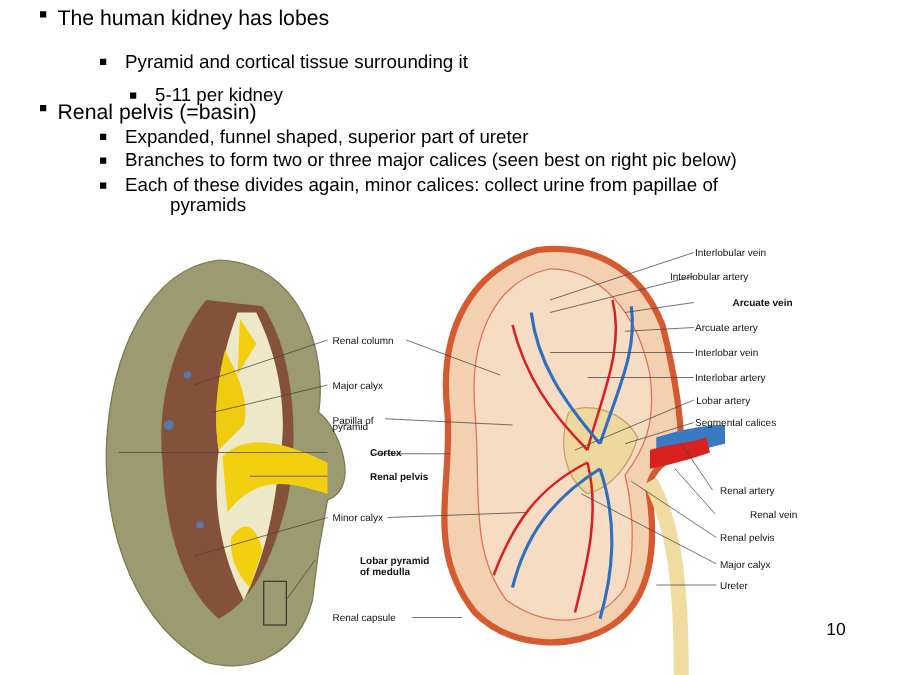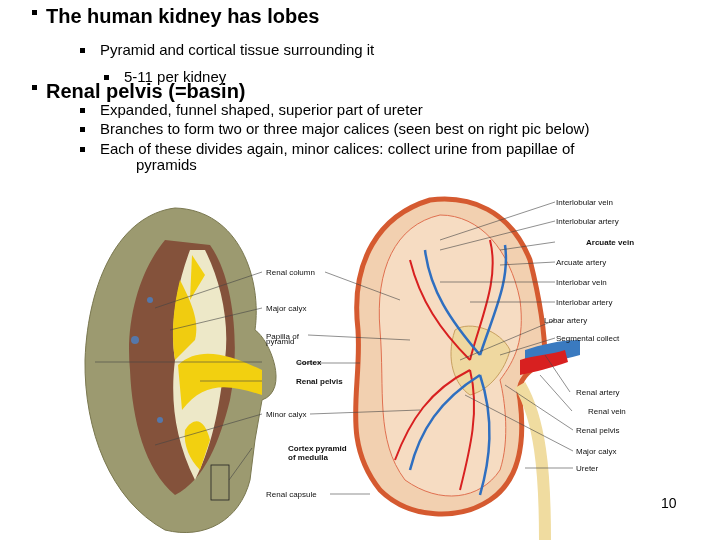--- a/index.html
+++ b/index.html
@@ -1,18 +1,18 @@
 <!DOCTYPE html>
 <html><head>
 <meta charset="utf-8">
 <style>
   html,body{margin:0;padding:0;background:#fff;}
   body{width:720px;height:540px;position:relative;overflow:hidden;font-family:"Liberation Sans",sans-serif;color:#000;}
   .bullets{position:absolute;left:0;top:0;width:720px;}
-  .l1{position:absolute;left:46px;font-size:20px;font-weight:bold;white-space:nowrap;}
+  .l1{position:absolute;left:46px;font-size:17px;font-weight:normal;white-space:nowrap;}
   .l1 .b{position:absolute;left:-14px;top:0;font-size:11px;}
   .l2{position:absolute;left:100px;font-size:15px;white-space:nowrap;line-height:17px;}
   .l2 .b{position:absolute;left:-20px;top:0;font-size:10px;}
   .sq{display:inline-block;width:5px;height:5px;background:#000;vertical-align:middle;}
   svg{position:absolute;left:0;top:0;}
   .lbl{position:absolute;font-size:8px;white-space:nowrap;color:#111;}
   .lbl.bold{font-weight:bold;padding-left:30px;}
   .pagenum{position:absolute;left:661px;top:495px;font-size:14px;}
 </style>
 </head>
@@ -94,31 +94,31 @@
   </g>
 </svg>
 
 <div class="lbl" style="left:266px;top:268px;">Renal column</div>
 <div class="lbl" style="left:266px;top:304px;">Major calyx</div>
 <div class="lbl" style="left:266px;top:332px;">Papilla of</div>
 <div class="lbl" style="left:266px;top:337px;">pyramid</div>
 <div class="lbl bold" style="left:266px;top:358px;">Cortex</div>
 <div class="lbl bold" style="left:266px;top:377px;">Renal pelvis</div>
 <div class="lbl" style="left:266px;top:410px;">Minor calyx</div>
-<div class="lbl bold" style="left:258px;top:444px;">Cortex pyramid</div>
+<div class="lbl bold" style="left:258px;top:444px;">Lobar pyramid</div>
 <div class="lbl bold" style="left:258px;top:453px;">of medulla</div>
 <div class="lbl" style="left:266px;top:490px;">Renal capsule</div>
 
 <div class="lbl" style="left:556px;top:198px;">Interlobular vein</div>
-<div class="lbl" style="left:556px;top:217px;">Interlobular artery</div>
+<div class="lbl" style="left:536px;top:217px;">Interlobular artery</div>
 <div class="lbl bold" style="left:556px;top:238px;">Arcuate vein</div>
 <div class="lbl" style="left:556px;top:258px;">Arcuate artery</div>
 <div class="lbl" style="left:556px;top:278px;">Interlobar vein</div>
 <div class="lbl" style="left:556px;top:298px;">Interlobar artery</div>
-<div class="lbl" style="left:544px;top:316px;">Lobar artery</div>
-<div class="lbl" style="left:556px;top:334px;">Segmental collect</div>
+<div class="lbl" style="left:557px;top:316px;">Lobar artery</div>
+<div class="lbl" style="left:556px;top:334px;">Segmental calices</div>
 <div class="lbl" style="left:576px;top:388px;">Renal artery</div>
-<div class="lbl" style="left:568px;top:407px;padding-left:20px;">Renal vein</div>
+<div class="lbl" style="left:580px;top:407px;padding-left:20px;">Renal vein</div>
 <div class="lbl" style="left:576px;top:426px;">Renal pelvis</div>
 <div class="lbl" style="left:576px;top:447px;">Major calyx</div>
 <div class="lbl" style="left:576px;top:464px;">Ureter</div>
 
 <div class="pagenum">10</div>
 
 </body></html>

